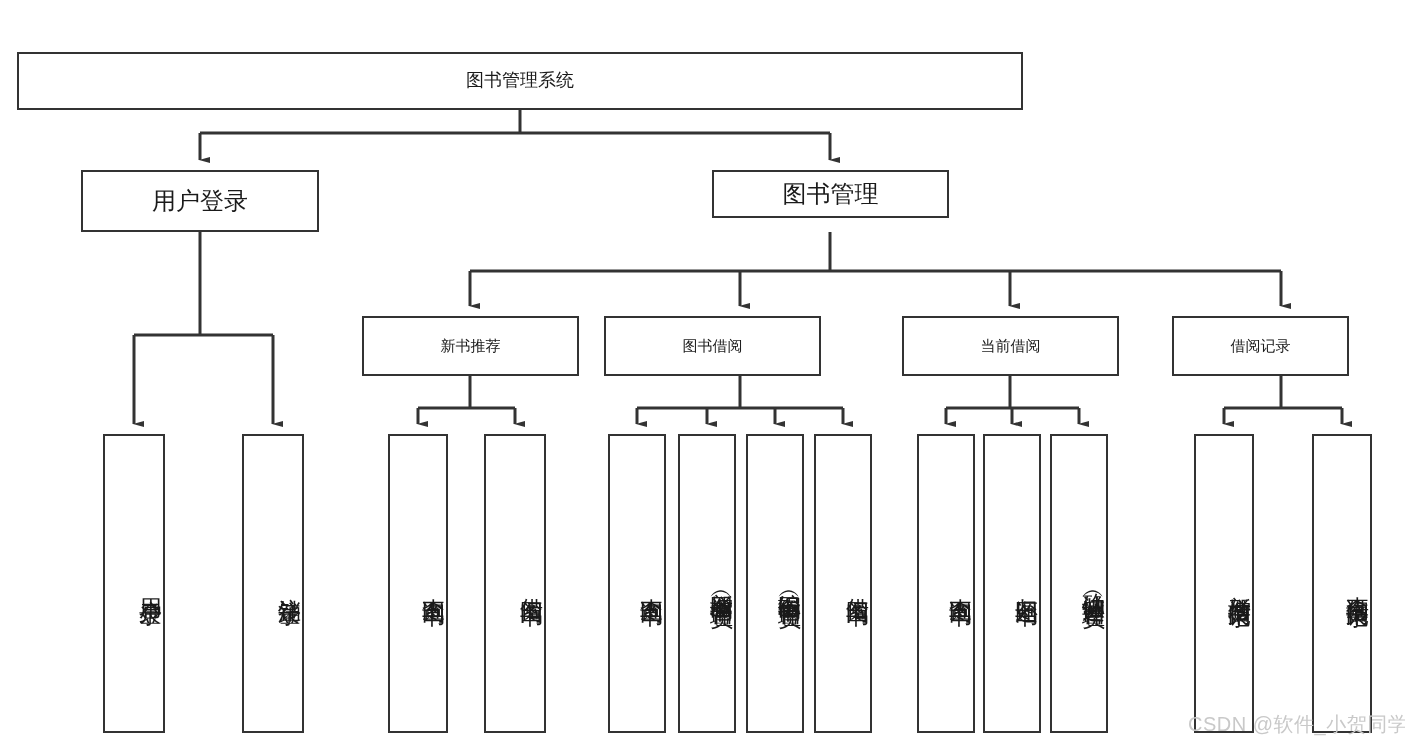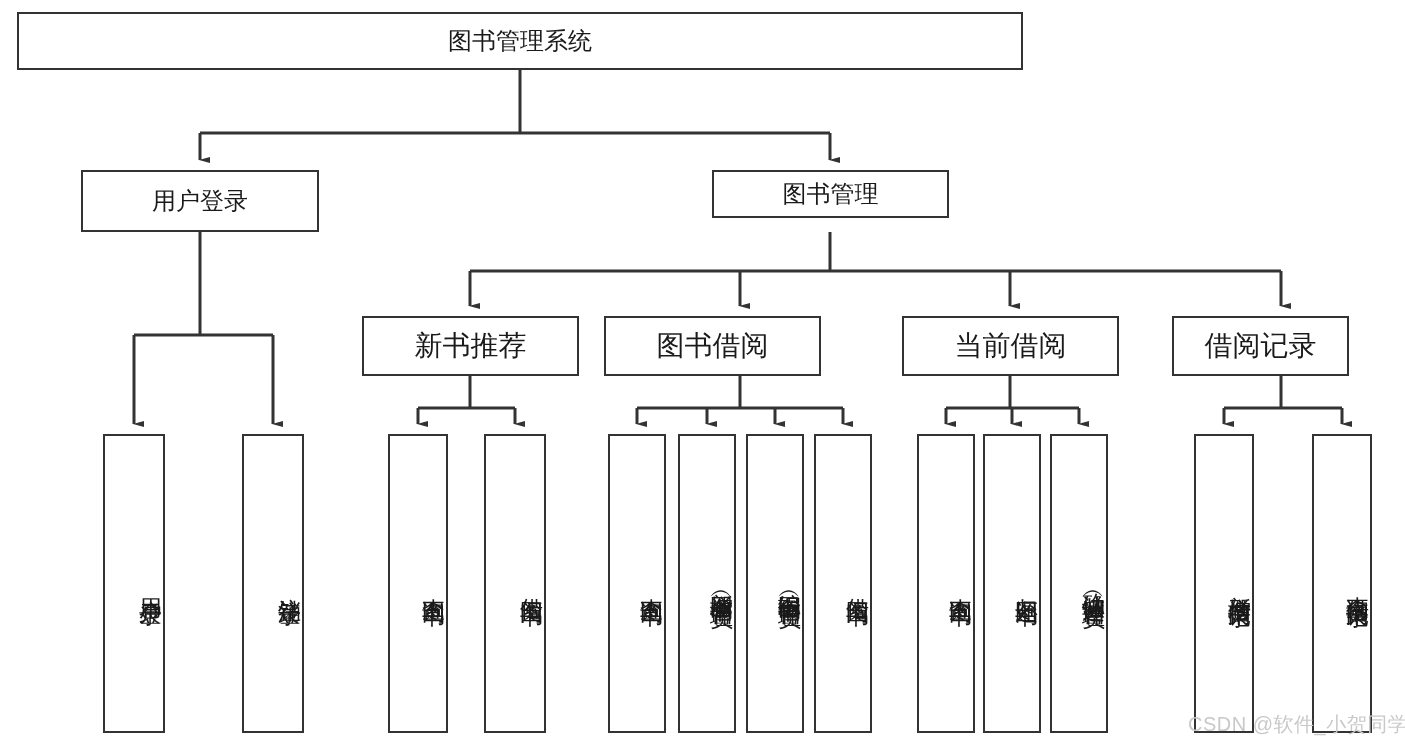--- a/index.html
+++ b/index.html
@@ -29,27 +29,28 @@
     position: absolute;
     box-sizing: border-box;
     background: #ffffff;
     border: 2px solid #333333;
     display: flex;
     align-items: center;
     justify-content: center;
     color: #1a1a1a;
   }
   .node.root {
-    font-size: 24px;
+    font-size: 18px;
+    margin-top: 40px;
   }
   .node.lvl1 {
     font-size: 24px;
   }
   .node.lvl2 {
-    font-size: 28px;
+    font-size: 15px;
   }
   .node.leaf {
     font-size: 23px;
     writing-mode: vertical-rl;
     text-orientation: upright;
     padding: 12px 0;
     align-items: flex-start;
     justify-content: center;
     letter-spacing: 2px;
   }

